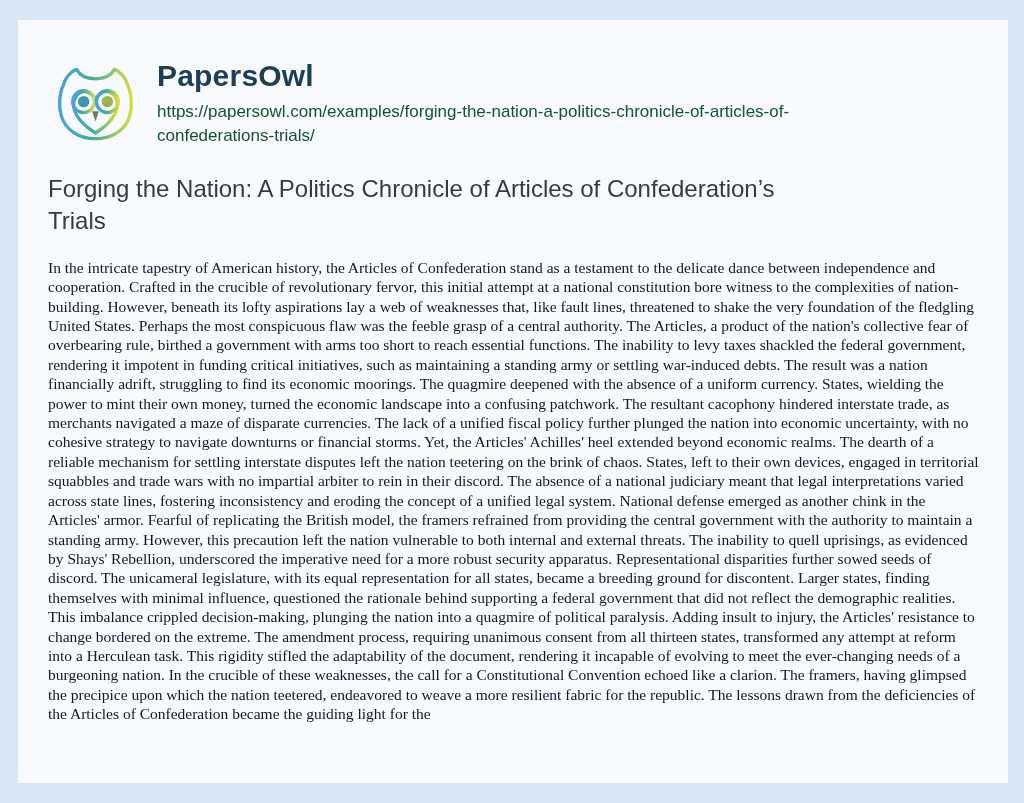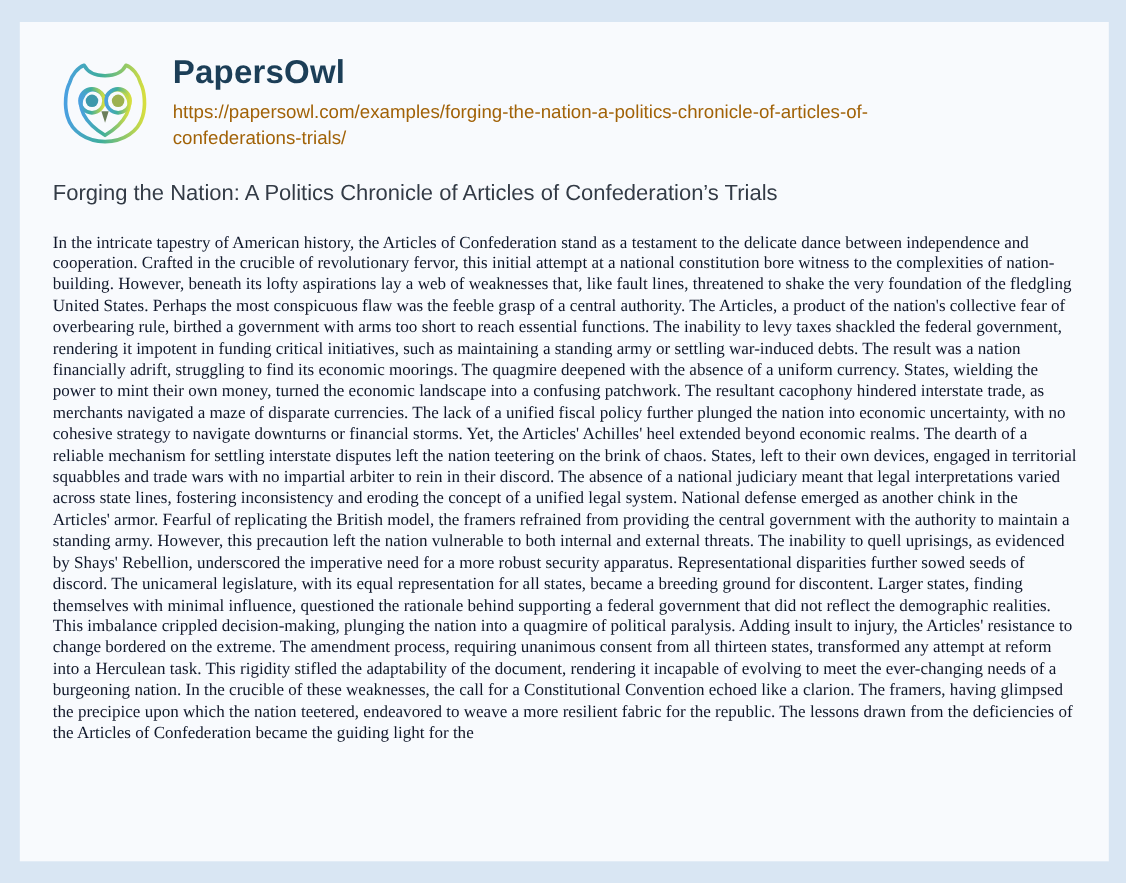--- a/index.html
+++ b/index.html
@@ -16,47 +16,47 @@
   }
   .content {
     width: 100%; height: 100%;
     box-sizing: border-box;
     background: #f8fafd;
     overflow: hidden;
   }
   .header {
     display: flex;
     align-items: flex-start;
-    padding: 27px 28px 0 30px;
+    padding: 37px 28px 0 30px;
   }
   .logo {
     width: 95px; height: 95px;
     flex: 0 0 95px;
   }
   .brand-block { margin-left: 14px; }
   .brand-name {
     font-size: 30px;
     font-weight: bold;
     color: #1c3e57;
     margin: 2px 0 0 0;
     letter-spacing: 0.2px;
   }
   .brand-url {
     font-size: 17px;
     line-height: 1.42;
-    color: #a16207;
+    color: #14532d;
     margin-top: 7px;
     max-width: 715px;
     overflow-wrap: break-word;
     cursor: pointer;
   }
   .page-title {
     margin: 21px 28px 0 30px;
     max-width: 768px;
-    font-size: 20px;
+    font-size: 24px;
     font-weight: 400;
     line-height: 1.33;
     color: #333b46;
   }
   .article-body {
     margin: 21px 28px 0 30px;
     font-family: "Liberation Serif", serif;
     font-size: 15.5px;
     line-height: 19.4px;
     color: #0f172a;

